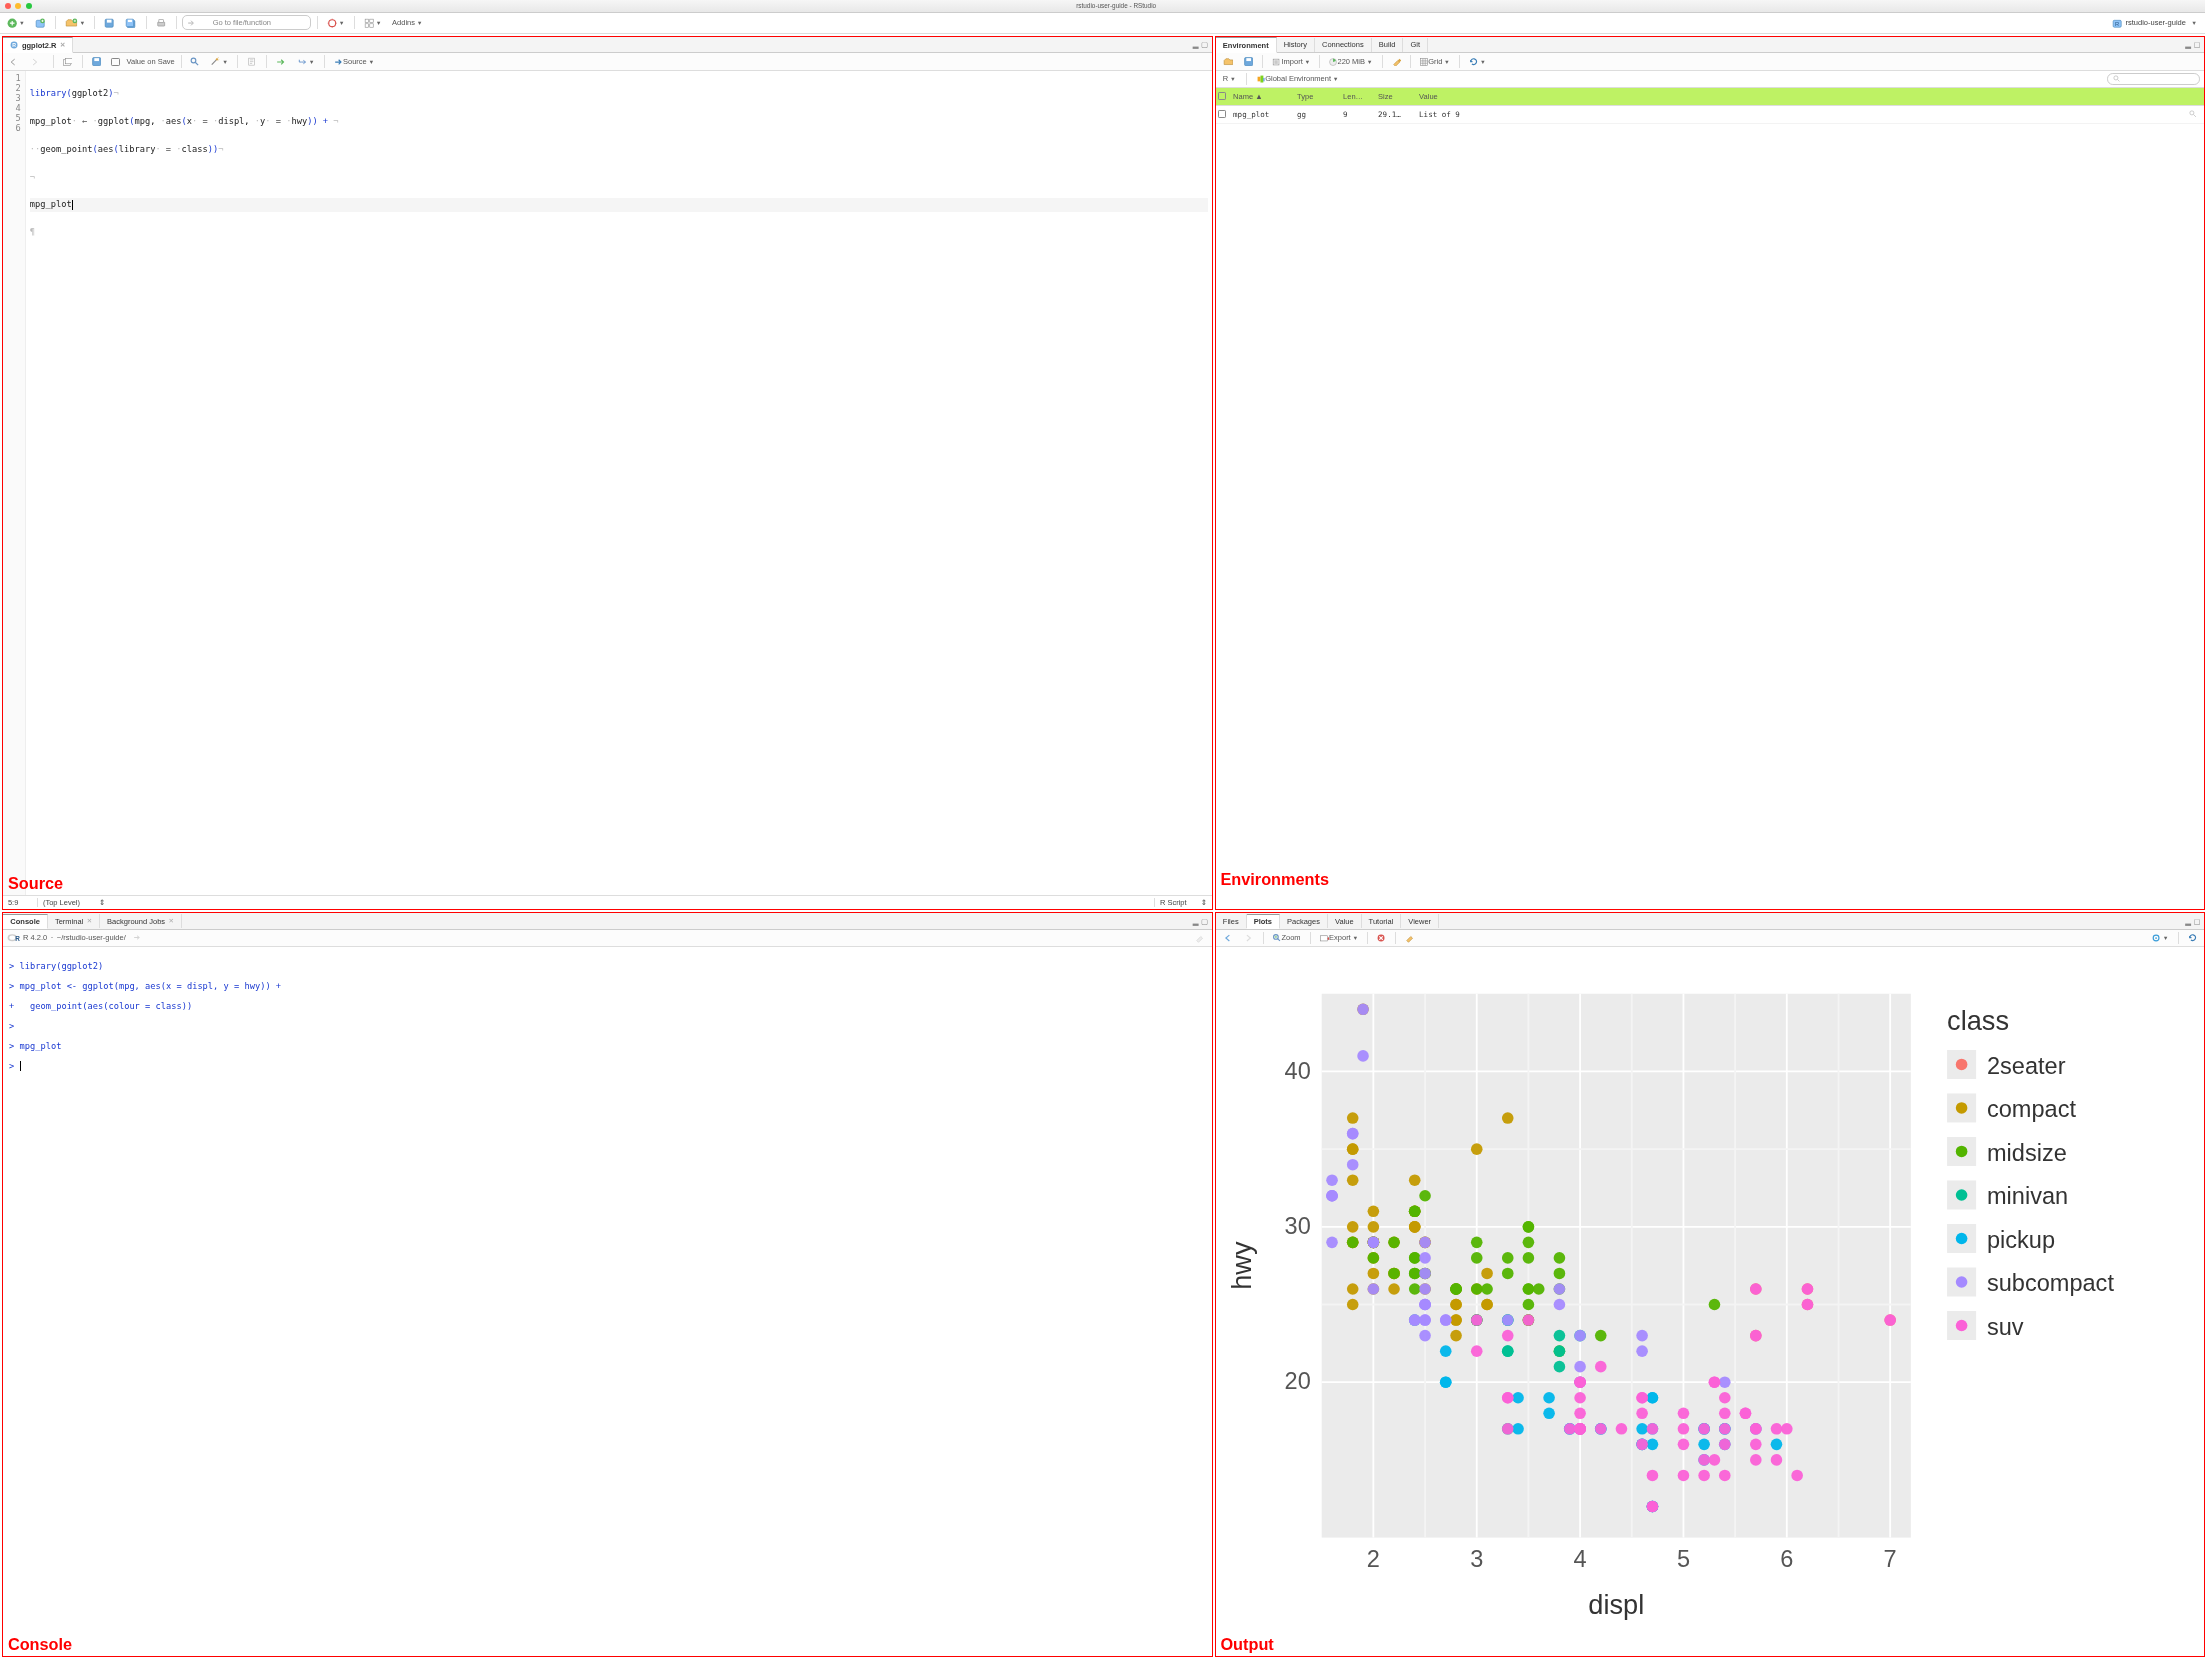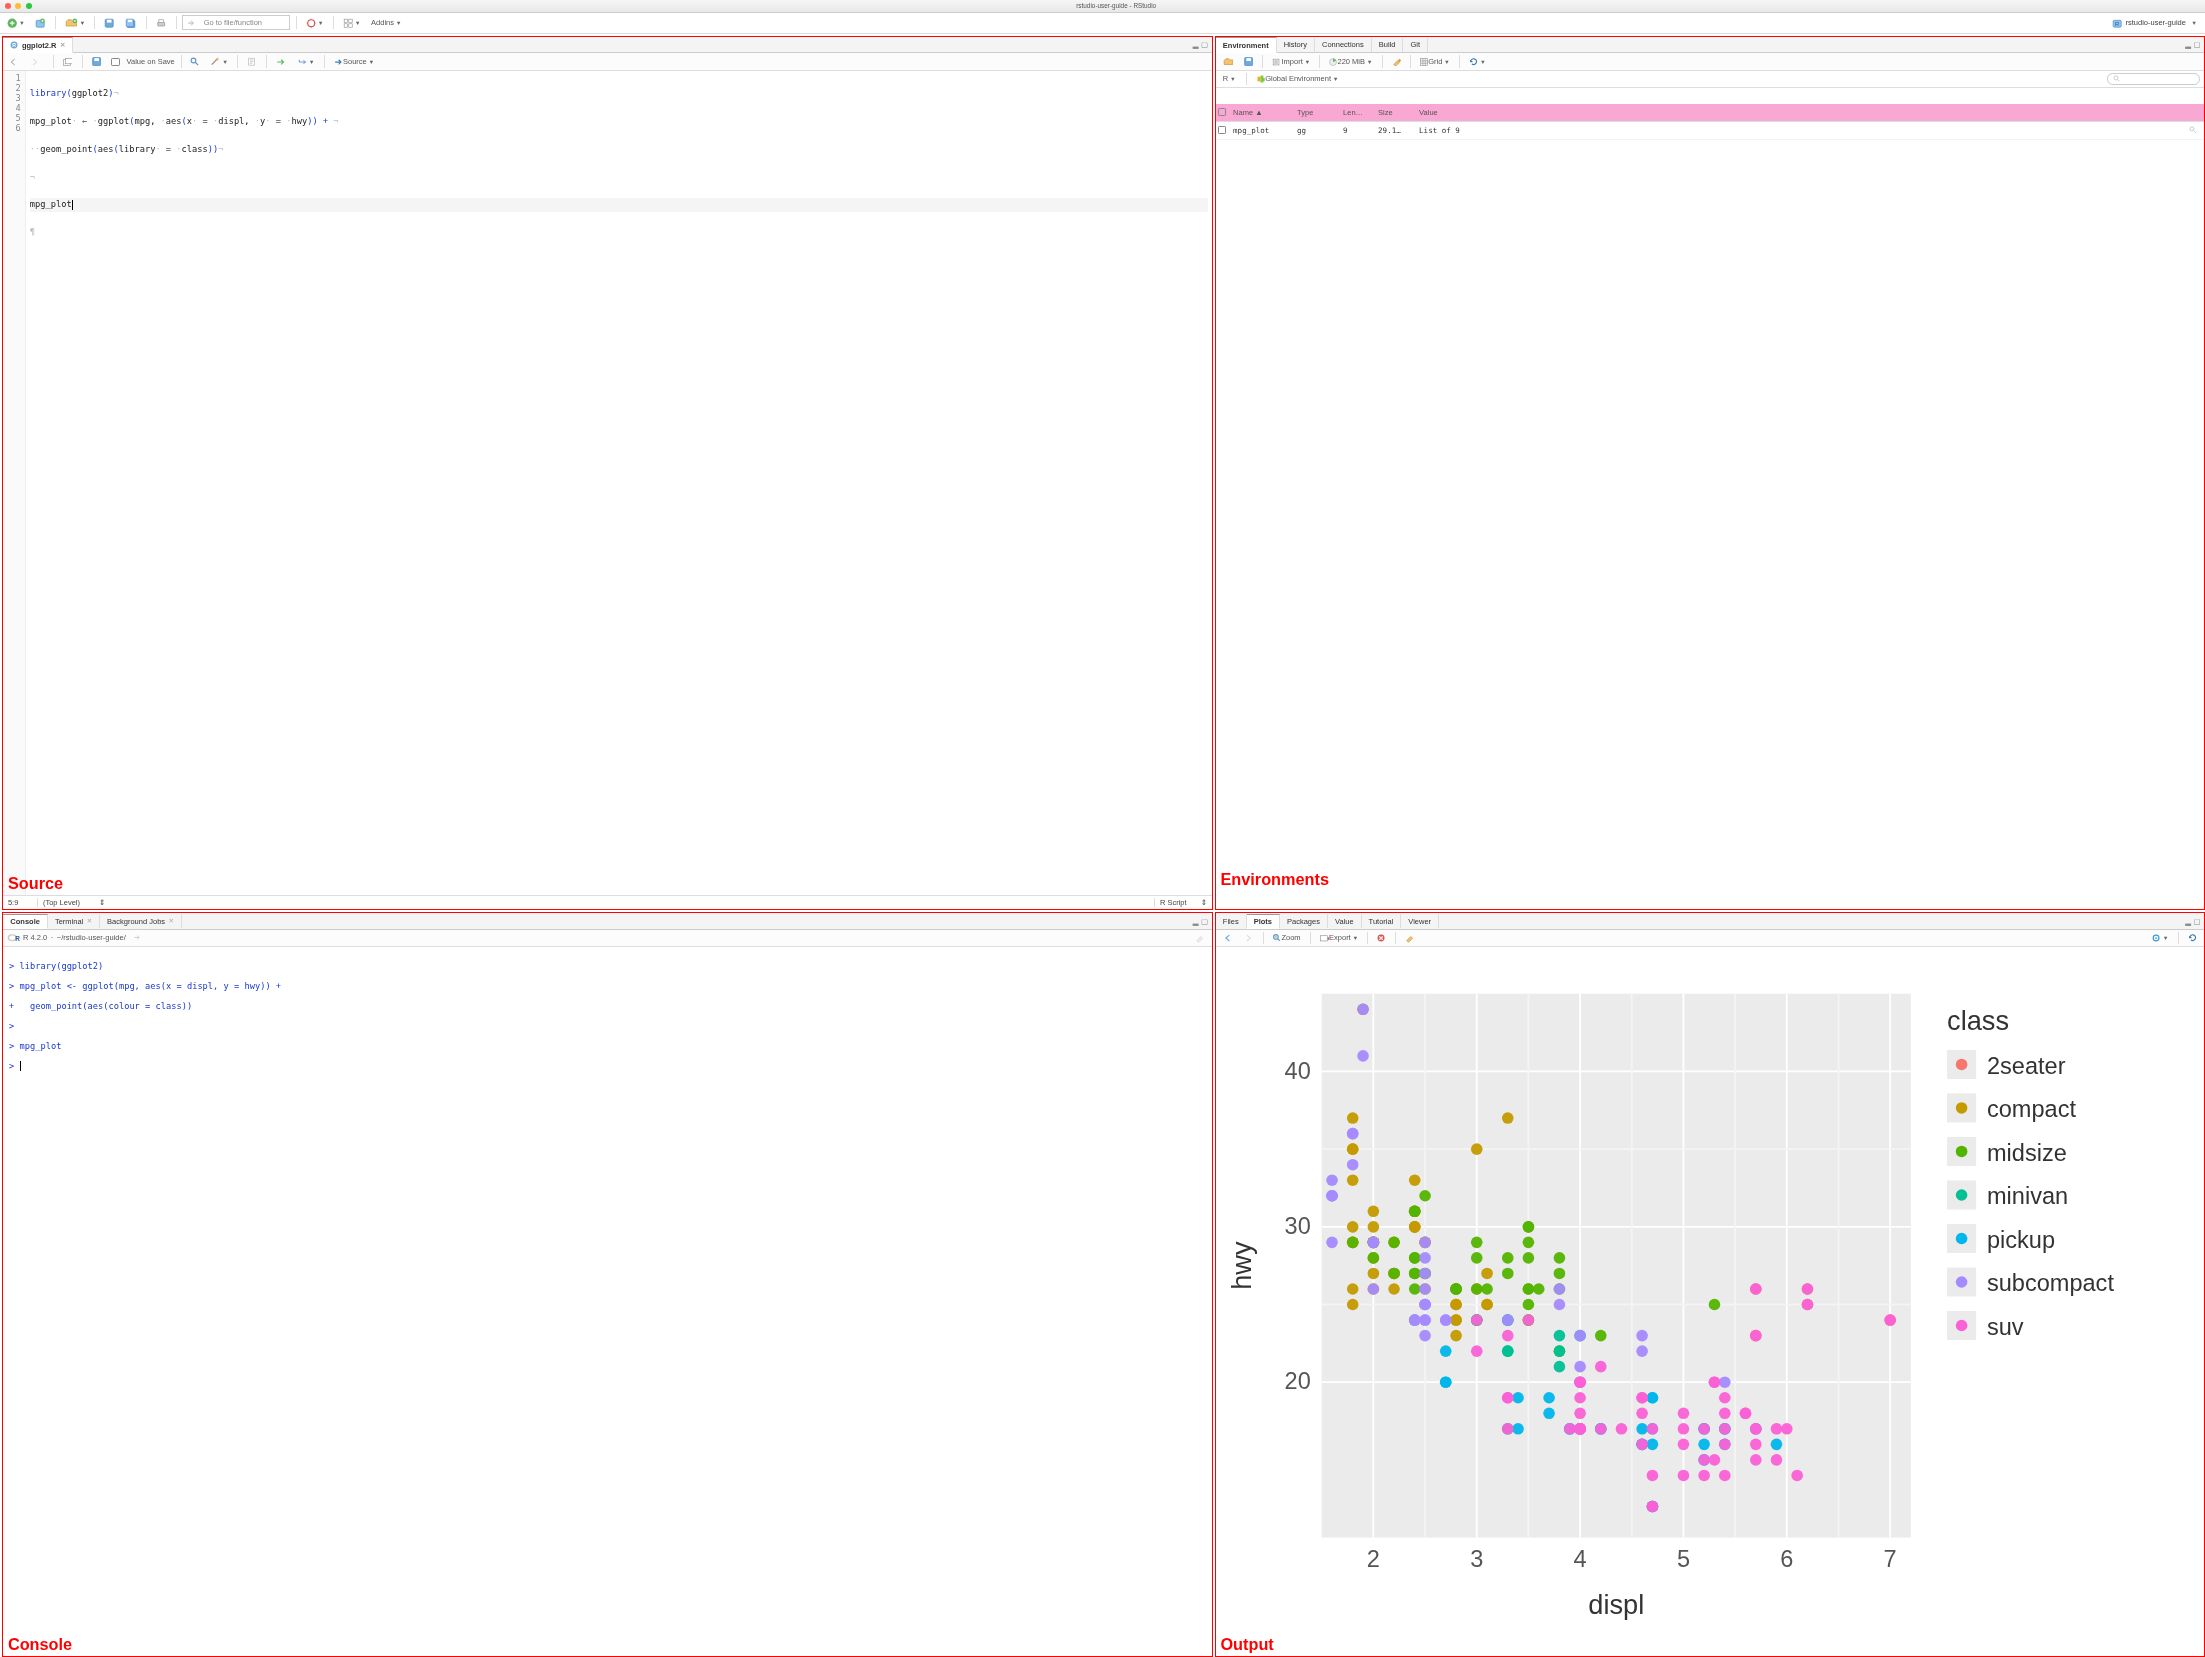--- a/index.html
+++ b/index.html
@@ -5,21 +5,21 @@
 * { box-sizing: border-box; margin: 0; padding: 0; }
 body { font-family: "Lucida Grande", "Segoe UI", Arial, sans-serif; font-size: 7.5px; background: #f0f0f0; display: flex; flex-direction: column; height: 100vh; overflow: hidden; }
 .titlebar { height: 12.8px; background: linear-gradient(#f6f6f6,#e8e8e8); display: flex; align-items: center; padding: 0 4.6px; border-bottom: 0.6px solid #ccc; font-size: 6.4px; color: #555; }
 .traffic { display: flex; gap: 4.1px; }
 .tl { width: 6.4px; height: 6.4px; border-radius: 50%; }
 .tl.red { background:#ff5f57; } .tl.yel{background:#febc2e;} .tl.grn{background:#28c840;}
 .titletext { flex:1; text-align:center; color:#555; }
 .maintoolbar { height: 21px; background: #fff; display: flex; align-items: center; padding: 0 3.5px; gap: 3.5px; border-bottom: 0.6px solid #ddd; }
 .tbtn { display: inline-flex; align-items: center; justify-content: center; padding: 1.7px 3.5px; border-radius: 1.7px; cursor: pointer; color:#555; }
 .vsep { width: 0.6px; height: 12.8px; background: #ddd; margin: 0 2.3px; }
-.gotoff { flex: 0 0 auto; width: 108px; height: 15px; border: 0.6px solid #ccc; border-radius: 0; padding: 1.2px 3.5px; color:#888; display:flex; align-items:center; gap:9px; }
+.gotoff { flex: 0 0 auto; width: 129px; height: 15px; border: 0.6px solid #ccc; border-radius: 5px; padding: 1.2px 3.5px; color:#888; display:flex; align-items:center; gap:18px; }
 .spacer { flex: 1; }
 .projbtn { display: flex; align-items: center; gap: 3.5px; padding: 2.3px 4.6px; border-radius: 2.3px; cursor: pointer; color:#444; }
 
 .quads { flex:1; display:grid; grid-template-columns: 55% 45%; grid-template-rows: 54% 46%; gap: 2.3px; padding: 2.3px; background:#fff; }
 .pane { border: 1.7px solid #f00; background:#fff; display:flex; flex-direction:column; position:relative; overflow:hidden; }
 
 .tabrow { display:flex; align-items:center; height:16.3px; background:#f4f4f4; border-bottom:0.6px solid #ccc; font-size:7.5px;text-align:center; }
 .tab { padding: 2.3px 7px; display:flex; align-items:center; gap:3.5px; cursor:pointer; color:#333; border-right:0.6px solid #ddd; }
 .tab.active { background:#fff; font-weight:600; border-top:1.2px solid #999; border-bottom:0.6px solid #fff; margin-bottom:-0.6px; }
 .tab .x { color:#aaa; font-size:6.4px; }
@@ -36,21 +36,21 @@
 .linehl { background:#f5f5f5; }
 .statusbar { height:14px; border-top:0.6px solid #ddd; display:flex; align-items:center; font-size:7.5px; color:#444; }
 .sb-left{ width:35px; padding:0 4.6px; border-right:0.6px solid #ddd;} .sb-mid{ flex:1; padding:0 4.6px; display:flex; align-items:center; gap:19px;} .sb-right{ padding:0 4.6px; border-left:0.6px solid #ddd; display:flex; align-items:center; gap:14px;}
 
 .panelabel { position:absolute; font-size:16.3px; font-weight:700; color:#f00; pointer-events:none; }
 
 .envtoolbar2 { display:flex; align-items:center; gap:4.6px; height:17.4px; padding:0 3.5px; border-bottom:0.6px solid #ddd; background:#fff; }
 .searchbox { margin-left:auto; border:0.6px solid #ccc; border-radius:5.8px; padding:1.2px 4.6px; color:#999; width:93px; display:flex; align-items:center; gap:2.3px; }
 
 .envtable { flex:1; overflow:auto; font-size:7.5px; }
-.envhead { display:grid; grid-template-columns: 15px 64px 46px 35px 41px 1fr 17.4px; background:#f9a8d4; border-bottom:0.6px solid #ddd; padding:2.3px 0; color:#555;margin-top:16px; }
+.envhead { display:grid; grid-template-columns: 15px 64px 46px 35px 41px 1fr 17.4px; background:#bef264; border-bottom:0.6px solid #ddd; padding:2.3px 0; color:#555; }
 .envrow { display:grid; grid-template-columns: 15px 64px 46px 35px 41px 1fr 17.4px; padding:2.3px 0; font-family: ui-monospace, Menlo, Consolas, monospace; color:#333; border-bottom:0.6px solid #f3f3f3; }
 .envhead > div, .envrow > div { padding:1.2px 2.3px; overflow:hidden; text-overflow:ellipsis; white-space:nowrap; }
 
 .consolebody { flex:1; padding:3.5px 5.8px; font-family: ui-monospace, Menlo, Consolas, monospace; font-size:8.7px; color:#1a39d1; white-space:pre; overflow:auto; }
 
 .plotarea { flex:1; display:flex; padding:3.5px 3.5px 3.5px 5.8px; }
 .plotsvg { flex:1; }
 
 .caret { display:inline-block; width:0.6px; height:9.3px; background:#000; vertical-align:middle; }
 .dropdown-caret { font-size:5.8px; color:#666; margin-left:1.7px; }

